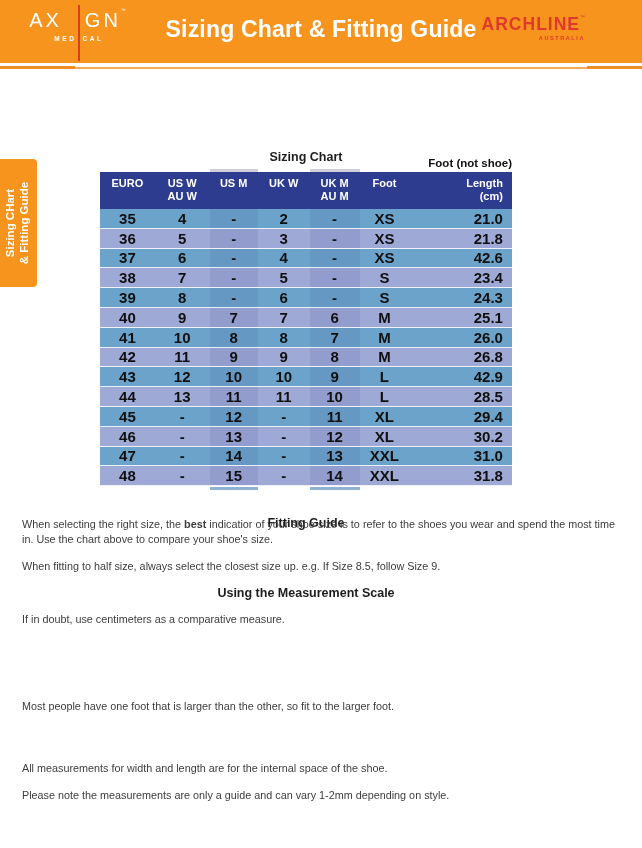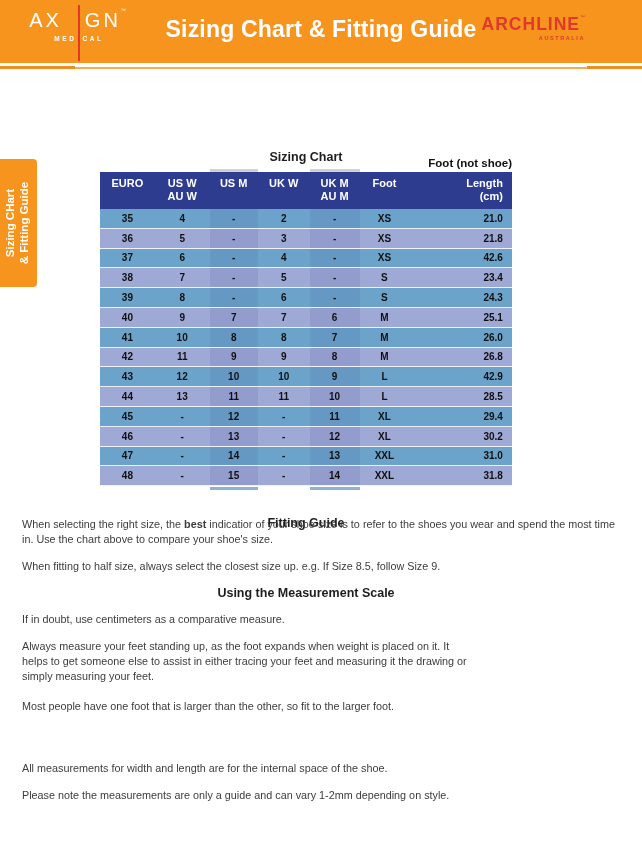--- a/index.html
+++ b/index.html
@@ -36,21 +36,21 @@
 
   
   .chart-title { position:absolute; left:100px; top:150px; width:412px; text-align:center; font-weight:bold; font-size:12.5px; color:#1d1d1d; }
   .foot-note { position:absolute; left:400px; top:157px; width:112px; text-align:right; font-weight:bold; font-size:11.5px; color:#111; }
 
   .sizing-table { position:absolute; left:100px; top:172px; width:412px; }
   .thead, .trow { display:grid; grid-template-columns:13.3% 13.3% 11.7% 12.6% 12.1% 12.1% 24.9%; }
   .thead { background:#2D3C8E; color:#fff; font-weight:bold; font-size:11px; height:37px; }
   .th { display:flex; flex-direction:column; align-items:center; padding-top:5px; line-height:13px; }
   .th:last-child { align-items:flex-end; padding-right:9px; }
-  .trow { height:18.8px; border-bottom:0.8px solid rgba(255,255,255,0.85); box-sizing:content-box; font-weight:bold; font-size:10px; color:#101010;text-align:center; }
+  .trow { height:18.8px; border-bottom:0.8px solid rgba(255,255,255,0.85); box-sizing:content-box; font-weight:bold; font-size:15px; color:#101010;text-align:center; }
   .trow.teal { background:#6CA3CA; }
   .trow.lav  { background:#9FA9D6; }
   .tcell { display:flex; align-items:center; justify-content:center; }
   .tcell:nth-child(3), .tcell:nth-child(5) { background:rgba(40,55,135,0.10); }
   .tcell:last-child { justify-content:flex-end; padding-right:9px; }
   .stub { position:absolute; height:3px; }
   .stub-top { top:-3px; background:#CDD1DA; }
   .stub-bottom { bottom:-4px; background:#8FB2D1; }
   .stub-c3 { left:26.6%; width:11.7%; }
   .stub-c5 { left:50.9%; width:12.1%; }
@@ -260,19 +260,18 @@
     <div class="stub stub-bottom stub-c3"></div>
     <div class="stub stub-bottom stub-c5"></div>
   </div>
 
   <div class="sec-heading" style="top:516px;">Fitting Guide</div>
   <div class="para" style="top:517px; width:600px;"><span>When selecting the right size, the </span><b>best</b><span> indicatior of your shoe size is to refer to the shoes you wear and spend the most time in. Use the chart above to compare your shoe's size.</span></div>
   <div class="para" style="top:559px; width:600px;">When fitting to half size, always select the closest size up. e.g. If Size 8.5, follow Size 9.</div>
 
   <div class="sec-heading" style="top:586px;">Using the Measurement Scale</div>
   <div class="para" style="top:612px; width:600px;">If in doubt, use centimeters as a comparative measure.</div>
-  <div class="para" style="top:639px; width:452px;">Always measure your feet standing up, as the foot expands when weight is placed on it. It helps to get someone else to assist in either tracing your feet and measuring it the drawing or simply measuring your feet.</div>
   <div class="para" style="top:699px; width:470px;">Most people have one foot that is larger than the other, so fit to the larger foot.</div>
   <div class="para" style="top:761px; width:470px;">All measurements for width and length are for the internal space of the shoe.</div>
   <div class="para" style="top:788px; width:500px;">Please note the measurements are only a guide and can vary 1-2mm depending on style.</div>
 
 
 </div>
 
 </body></html>

